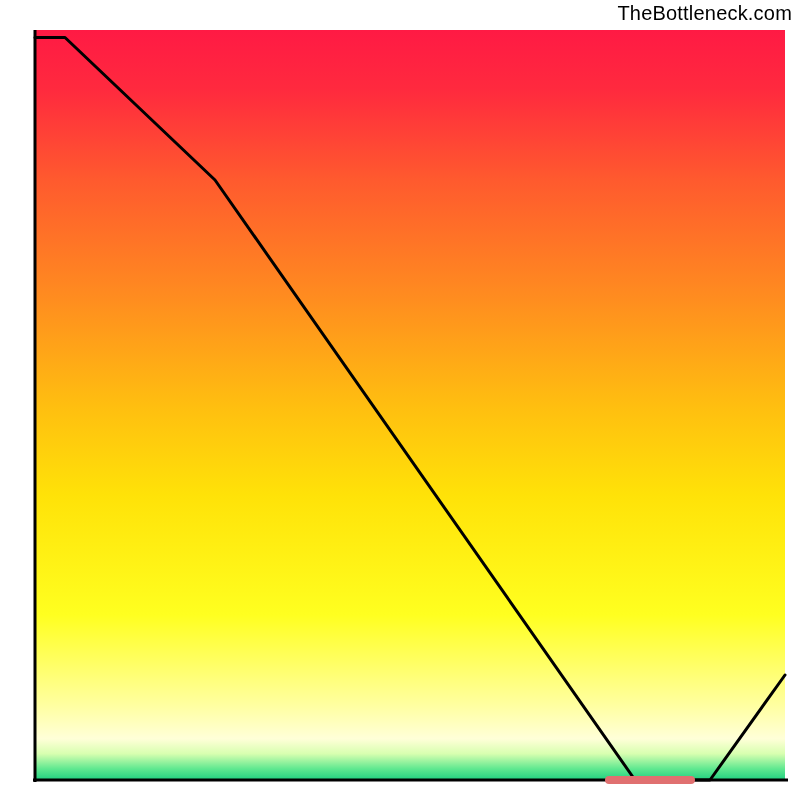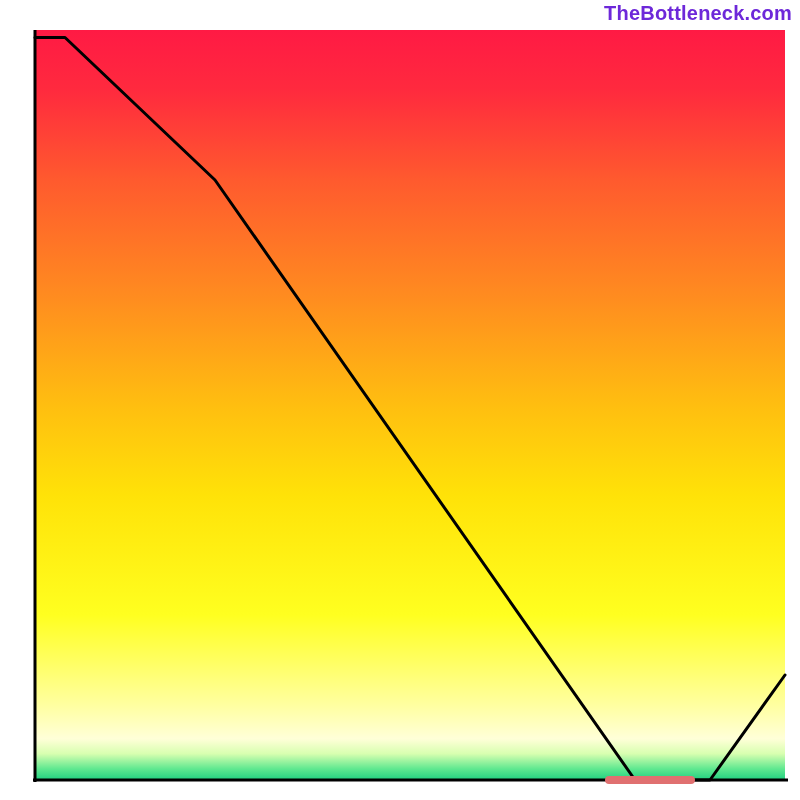--- a/index.html
+++ b/index.html
@@ -13,22 +13,22 @@
   .wrap {
     position: relative;
     width: 800px;
     height: 800px;
   }
   .attribution {
     position: absolute;
     top: 2px;
     right: 8px;
     font-size: 20px;
-    font-weight: 700;
-    color: #6d28d9;
+    font-weight: 400;
+    color: #000000;
     letter-spacing: 0.2px;
   }
   svg {
     position: absolute;
     top: 0;
     left: 0;
   }
 </style>
 </head>
 <body>

